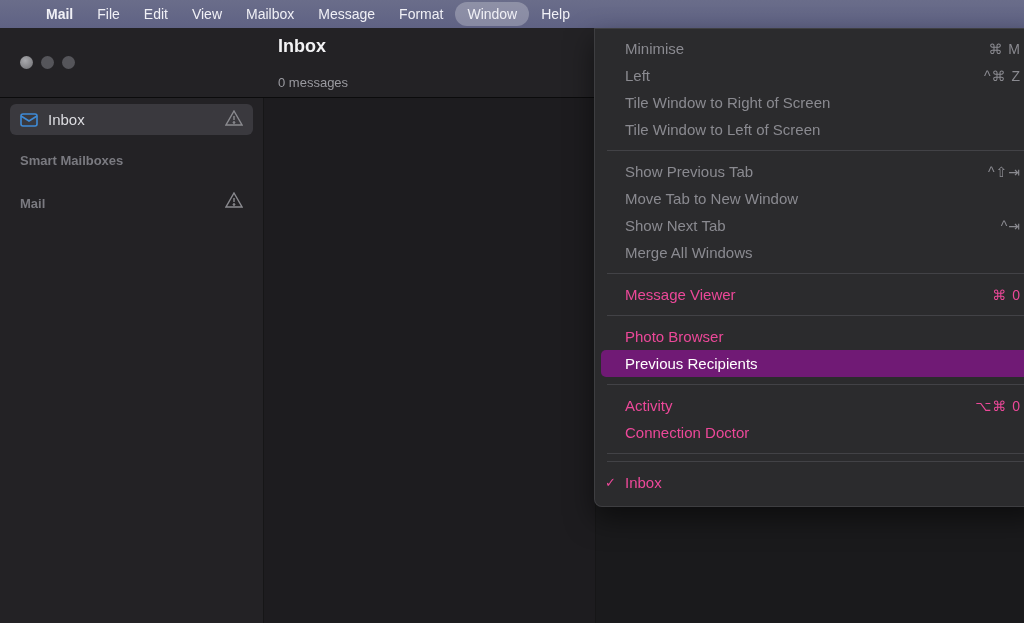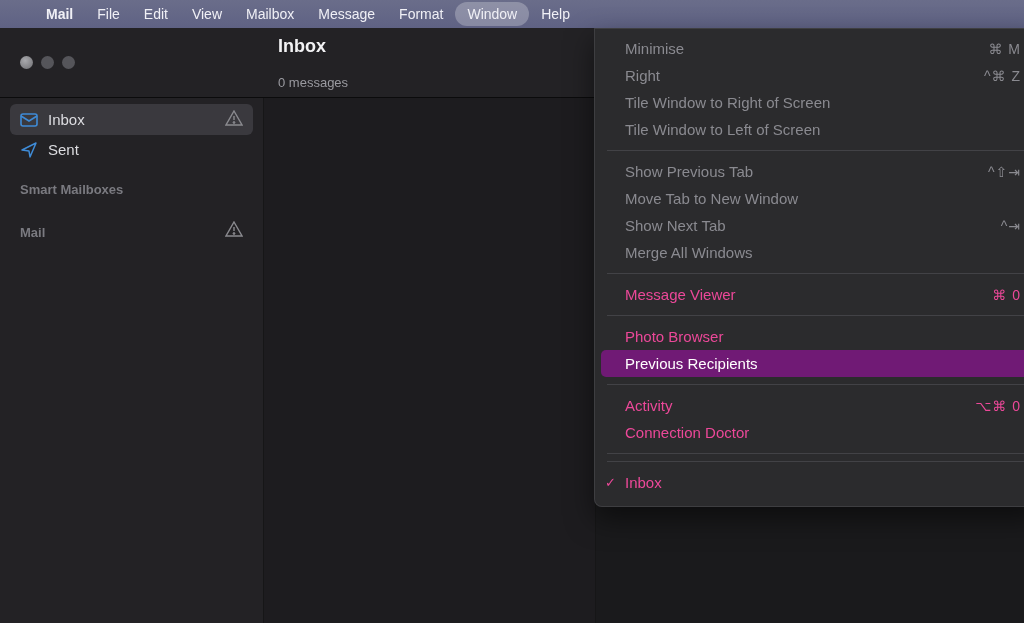--- a/index.html
+++ b/index.html
@@ -197,28 +197,20 @@
       <span>Inbox</span>
       <span class="spacer"></span>
       <span class="warn-icon">
         <svg width="18" height="16" viewBox="0 0 18 16" fill="none">
             <path d="M9 1 L17 15 H1 Z" stroke-width="1.4" fill="none"></path>
             <line x1="9" y1="6" x2="9" y2="10" stroke-width="1.4"></line>
             <circle cx="9" cy="12.5" r="0.9" fill="#8a8a8f"></circle>
           </svg>
       </span>
     </div>
-    <div class="sb-item">
-      <span class="icon">
-        <svg width="17" height="17" viewBox="0 0 17 17" fill="none">
-            <path d="M1 9 L15 2 L9 16 L8 10 Z" stroke="#3f8bd6" stroke-width="1.5" fill="none" stroke-linejoin="round"></path>
-          </svg>
-      </span>
-      <span>Sent</span>
-    </div>
     <div class="sb-section">
       <span>Smart Mailboxes</span>
     </div>
     <div class="sb-section">
       <span>Mail</span>
       <span class="spacer"></span>
       <span class="warn-icon">
         <svg width="18" height="16" viewBox="0 0 18 16" fill="none">
             <path d="M9 1 L17 15 H1 Z" stroke-width="1.4" fill="none"></path>
             <line x1="9" y1="6" x2="9" y2="10" stroke-width="1.4"></line>
@@ -237,21 +229,21 @@
 
   <div class="detailpane"></div>
 </div>
 
 <div class="dropdown">
   <div class="dd-item dim">
     <span class="label">Minimise</span>
     <span class="short">⌘ M</span>
   </div>
   <div class="dd-item dim">
-    <span class="label">Right</span>
+    <span class="label">Left</span>
     <span class="short">^⌘ Z</span>
   </div>
   <div class="dd-item dim">
     <span class="label">Tile Window to Right of Screen</span>
   </div>
   <div class="dd-item dim">
     <span class="label">Tile Window to Left of Screen</span>
   </div>
   <div class="dd-sep"></div>
   <div class="dd-item dim">

